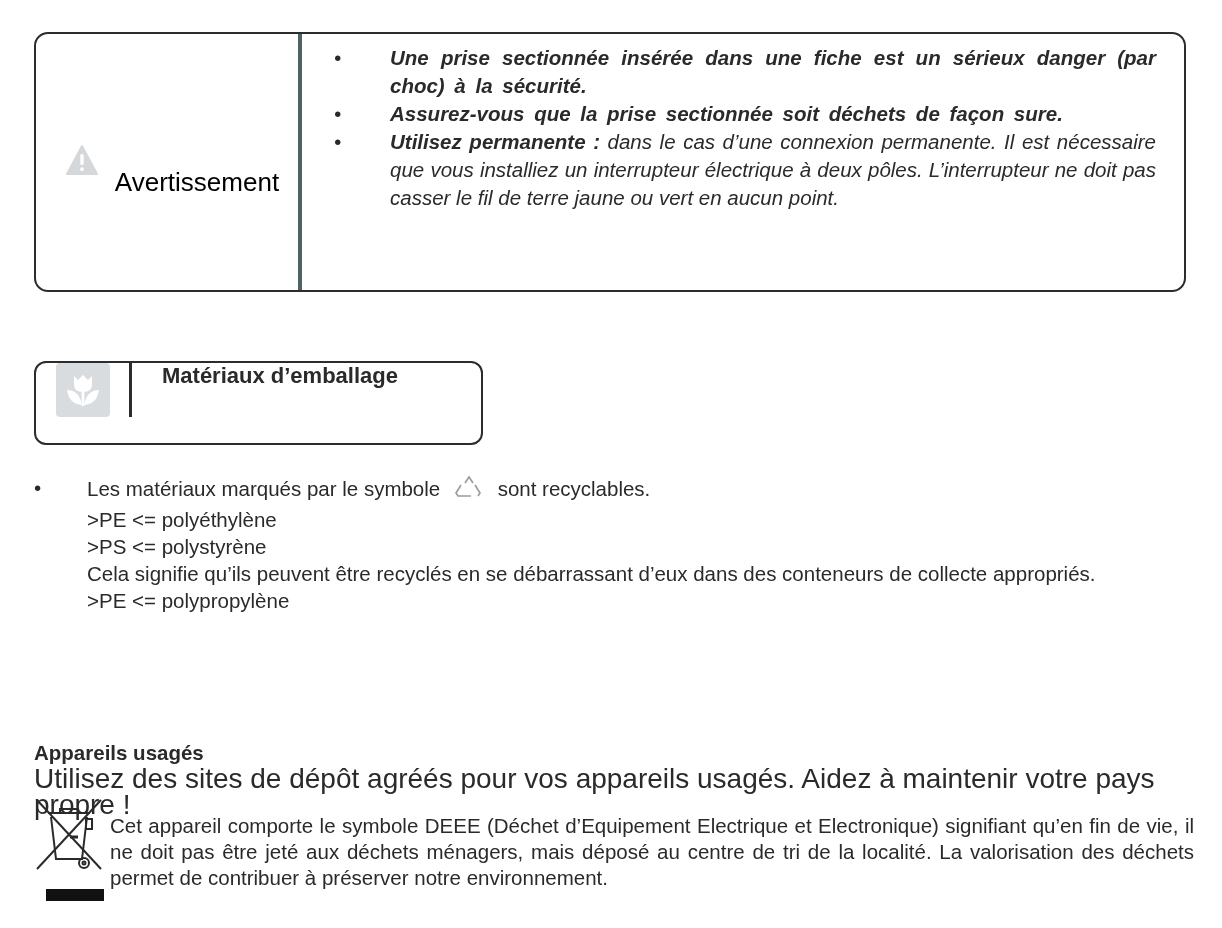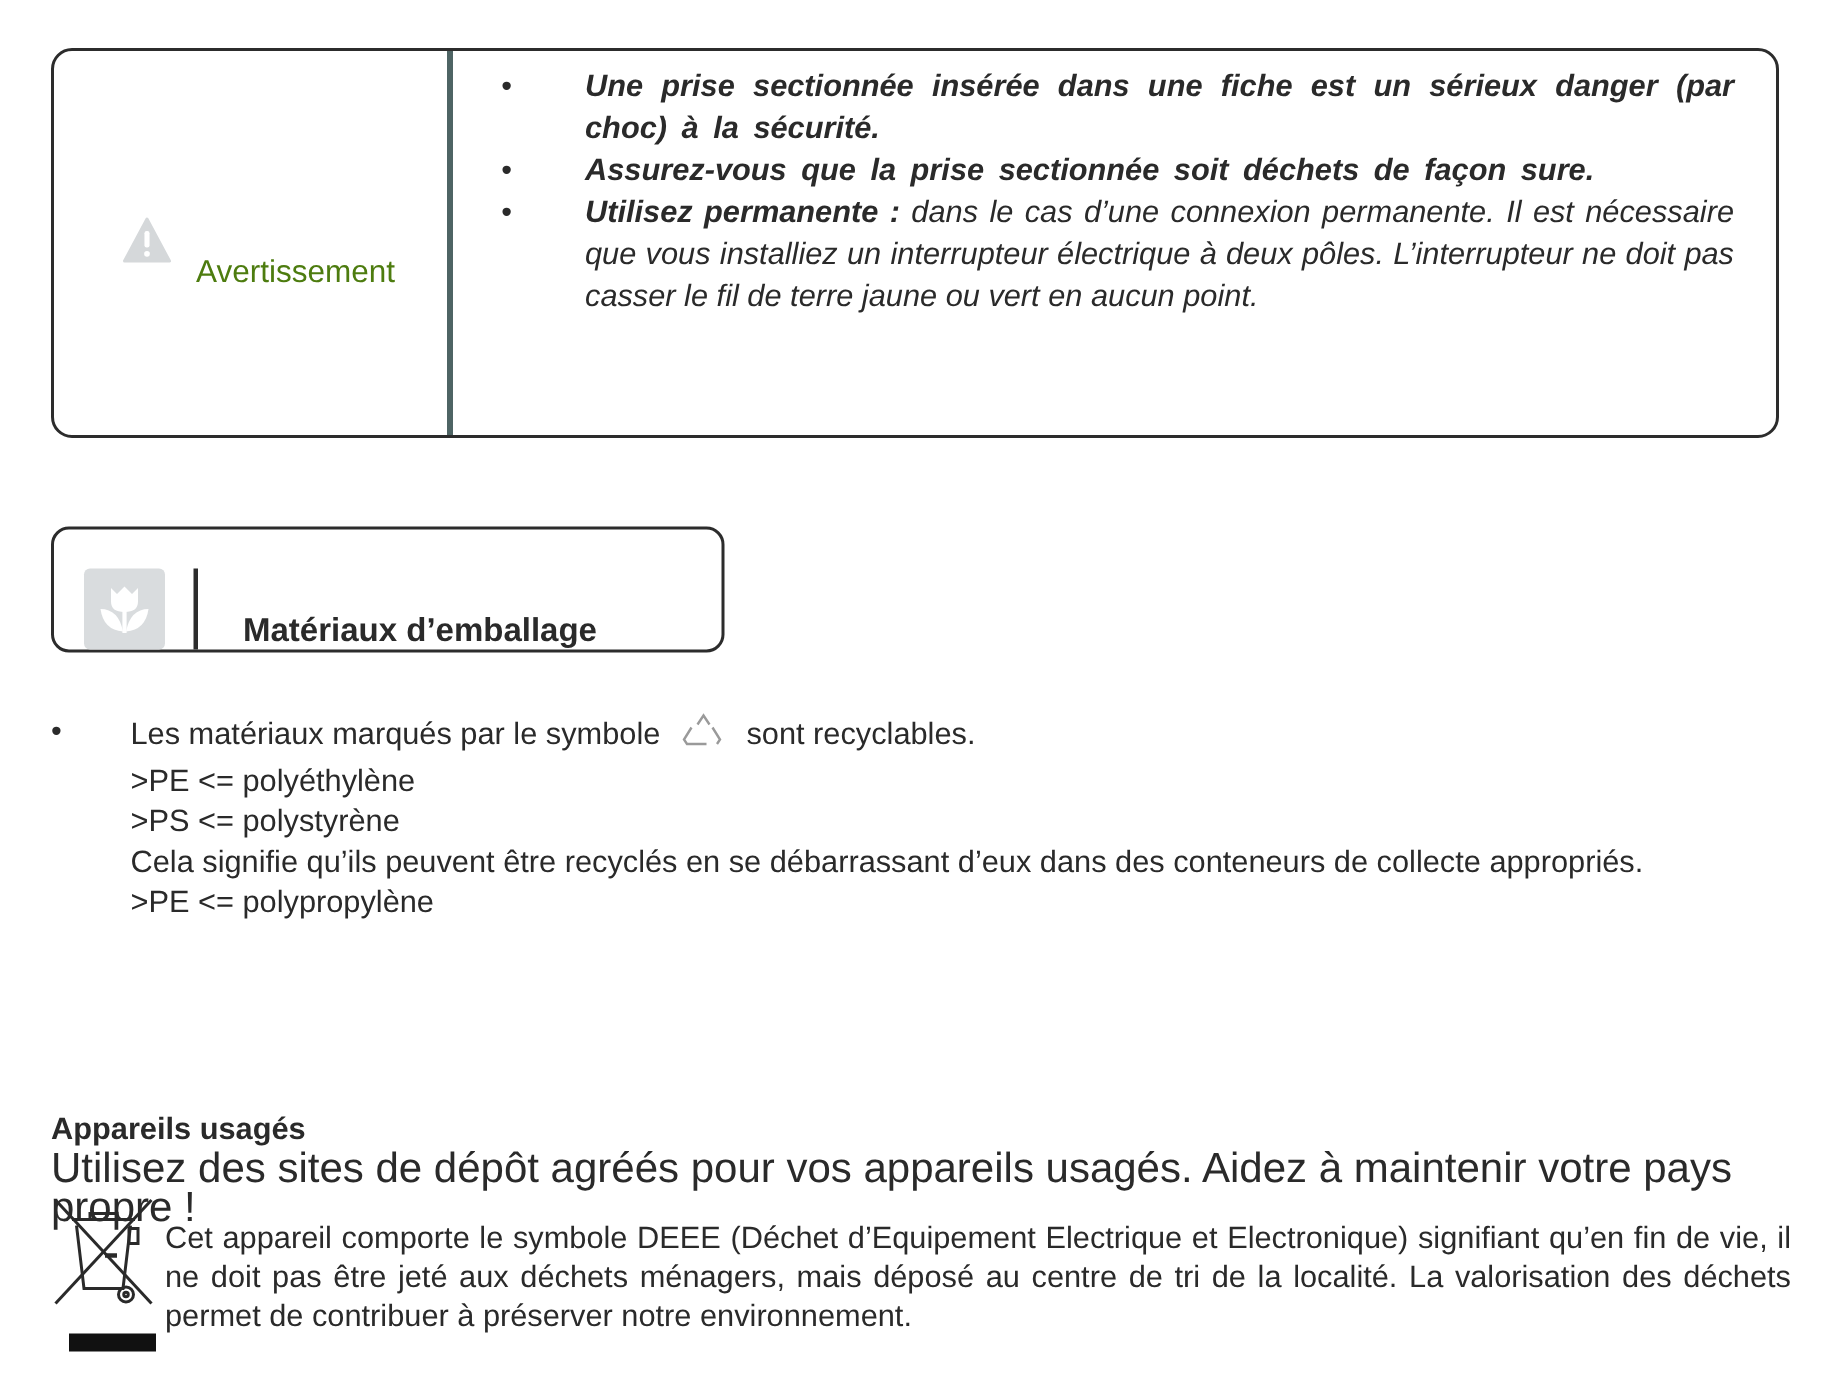--- a/index.html
+++ b/index.html
@@ -10,38 +10,38 @@
     .warn-box {
       position: absolute; left: 34px; top: 32px; width: 1152px; height: 260px;
       border: 2.5px solid #2c2c2c; border-radius: 14px; box-sizing: border-box;
       display: flex;
     }
     .warn-left {
       width: 266px; display: flex; align-items: center; justify-content: center;
       border-right: 4px solid #4e6464; box-sizing: border-box; gap: 16px;
       padding-left: 10px;
     }
-    .warn-left .label { font-size: 21px; color: #4d7c0f; margin-top: 40px; }
+    .warn-left .label { font-size: 26px; color: #000000; margin-top: 40px; }
     .warn-right { flex: 1; padding: 10px 28px 0 24px; }
     .warn-right ul { list-style: none; margin: 0; padding: 0; }
     .warn-right li {
       position: relative; padding-left: 64px; font-size: 20.5px; line-height: 28px;
       text-align: justify;
       font-style: italic;
     }
     .warn-right li::before {
       content: "•"; position: absolute; left: 8px; top: 0; font-weight: normal;
     }
     .warn-right li.bold { font-weight: bold; word-spacing: 4px; }
     .warn-right li b { font-weight: bold; }
 
     .pack-box {
-      position: absolute; left: 34px; top: 351px; width: 449px; height: 84px;
+      position: absolute; left: 34px; top: 361px; width: 449px; height: 84px;
       border: 2.5px solid #2c2c2c; border-radius: 12px; box-sizing: border-box;
-      display: flex; align-items: flex-end;
+      display: flex; align-items: flex-start;
     }
     .pack-icon-cell {
       width: 96px; border-right: 3px solid #2c2c2c; display: flex; align-items: center;
       justify-content: center; box-sizing: border-box;
     }
     .pack-icon {
       width: 54px; height: 54px; background: #d9dcde; border-radius: 4px;
       display: flex; align-items: center; justify-content: center;
     }
     .pack-title {

